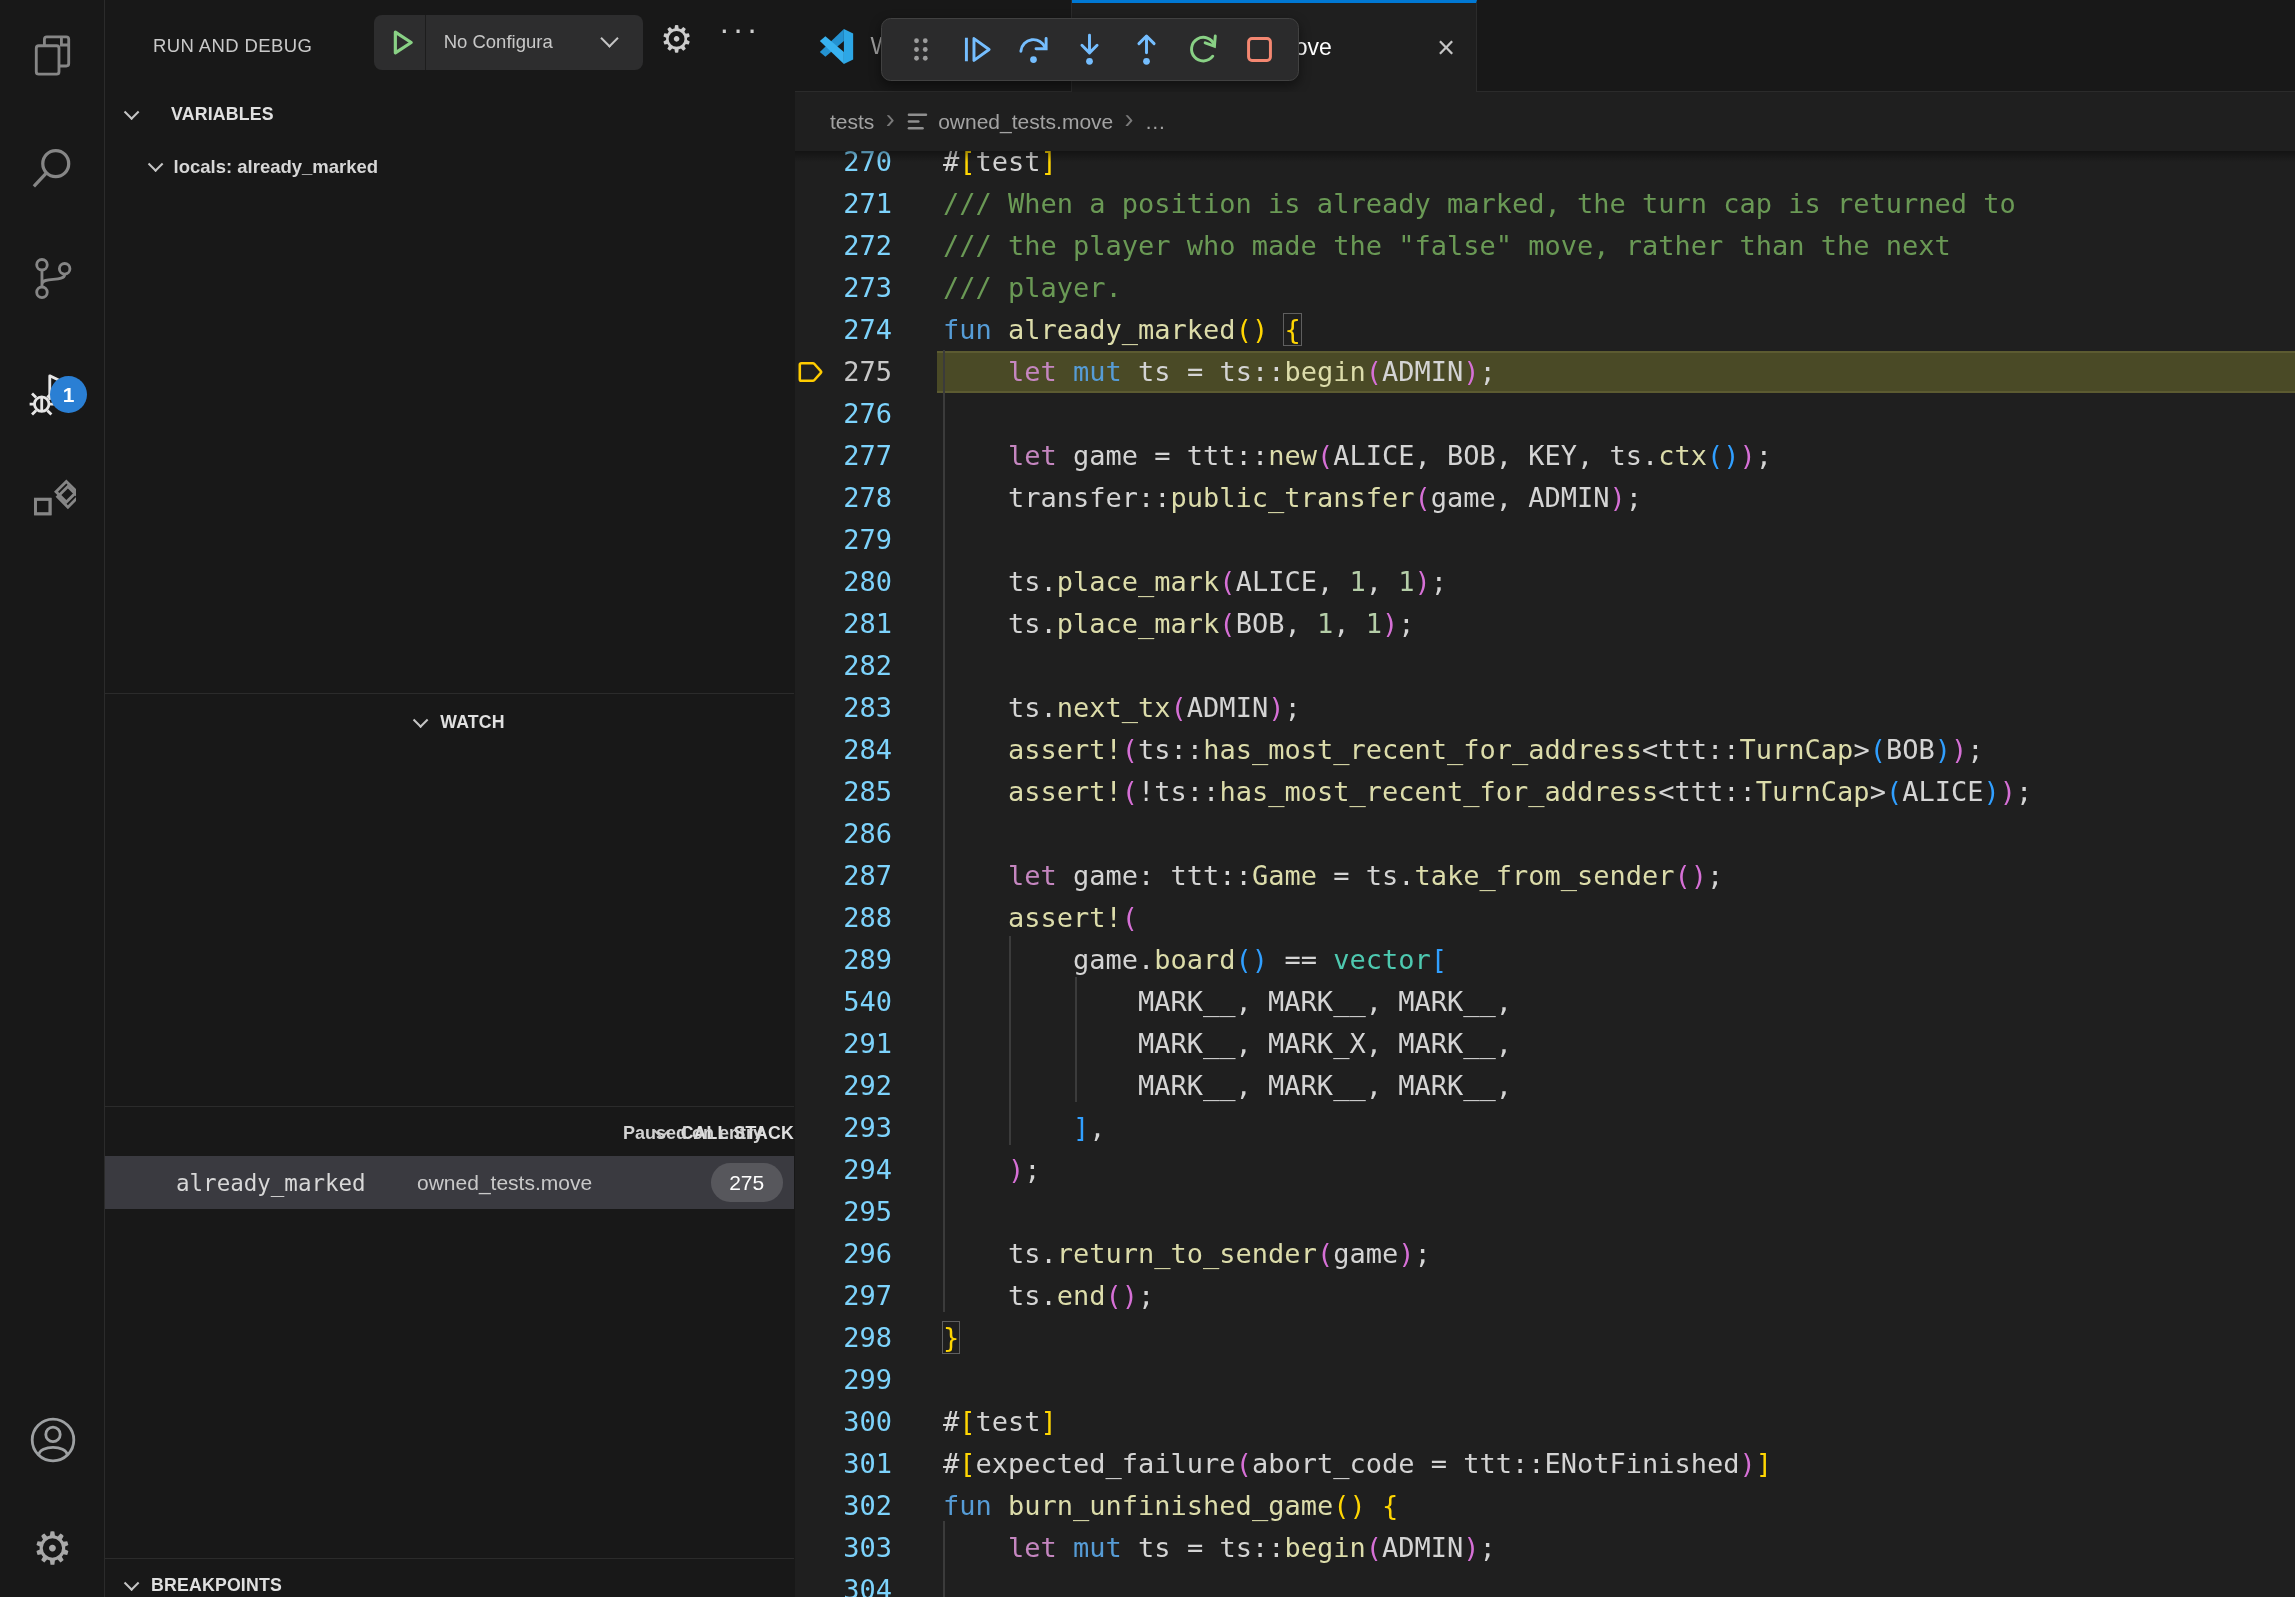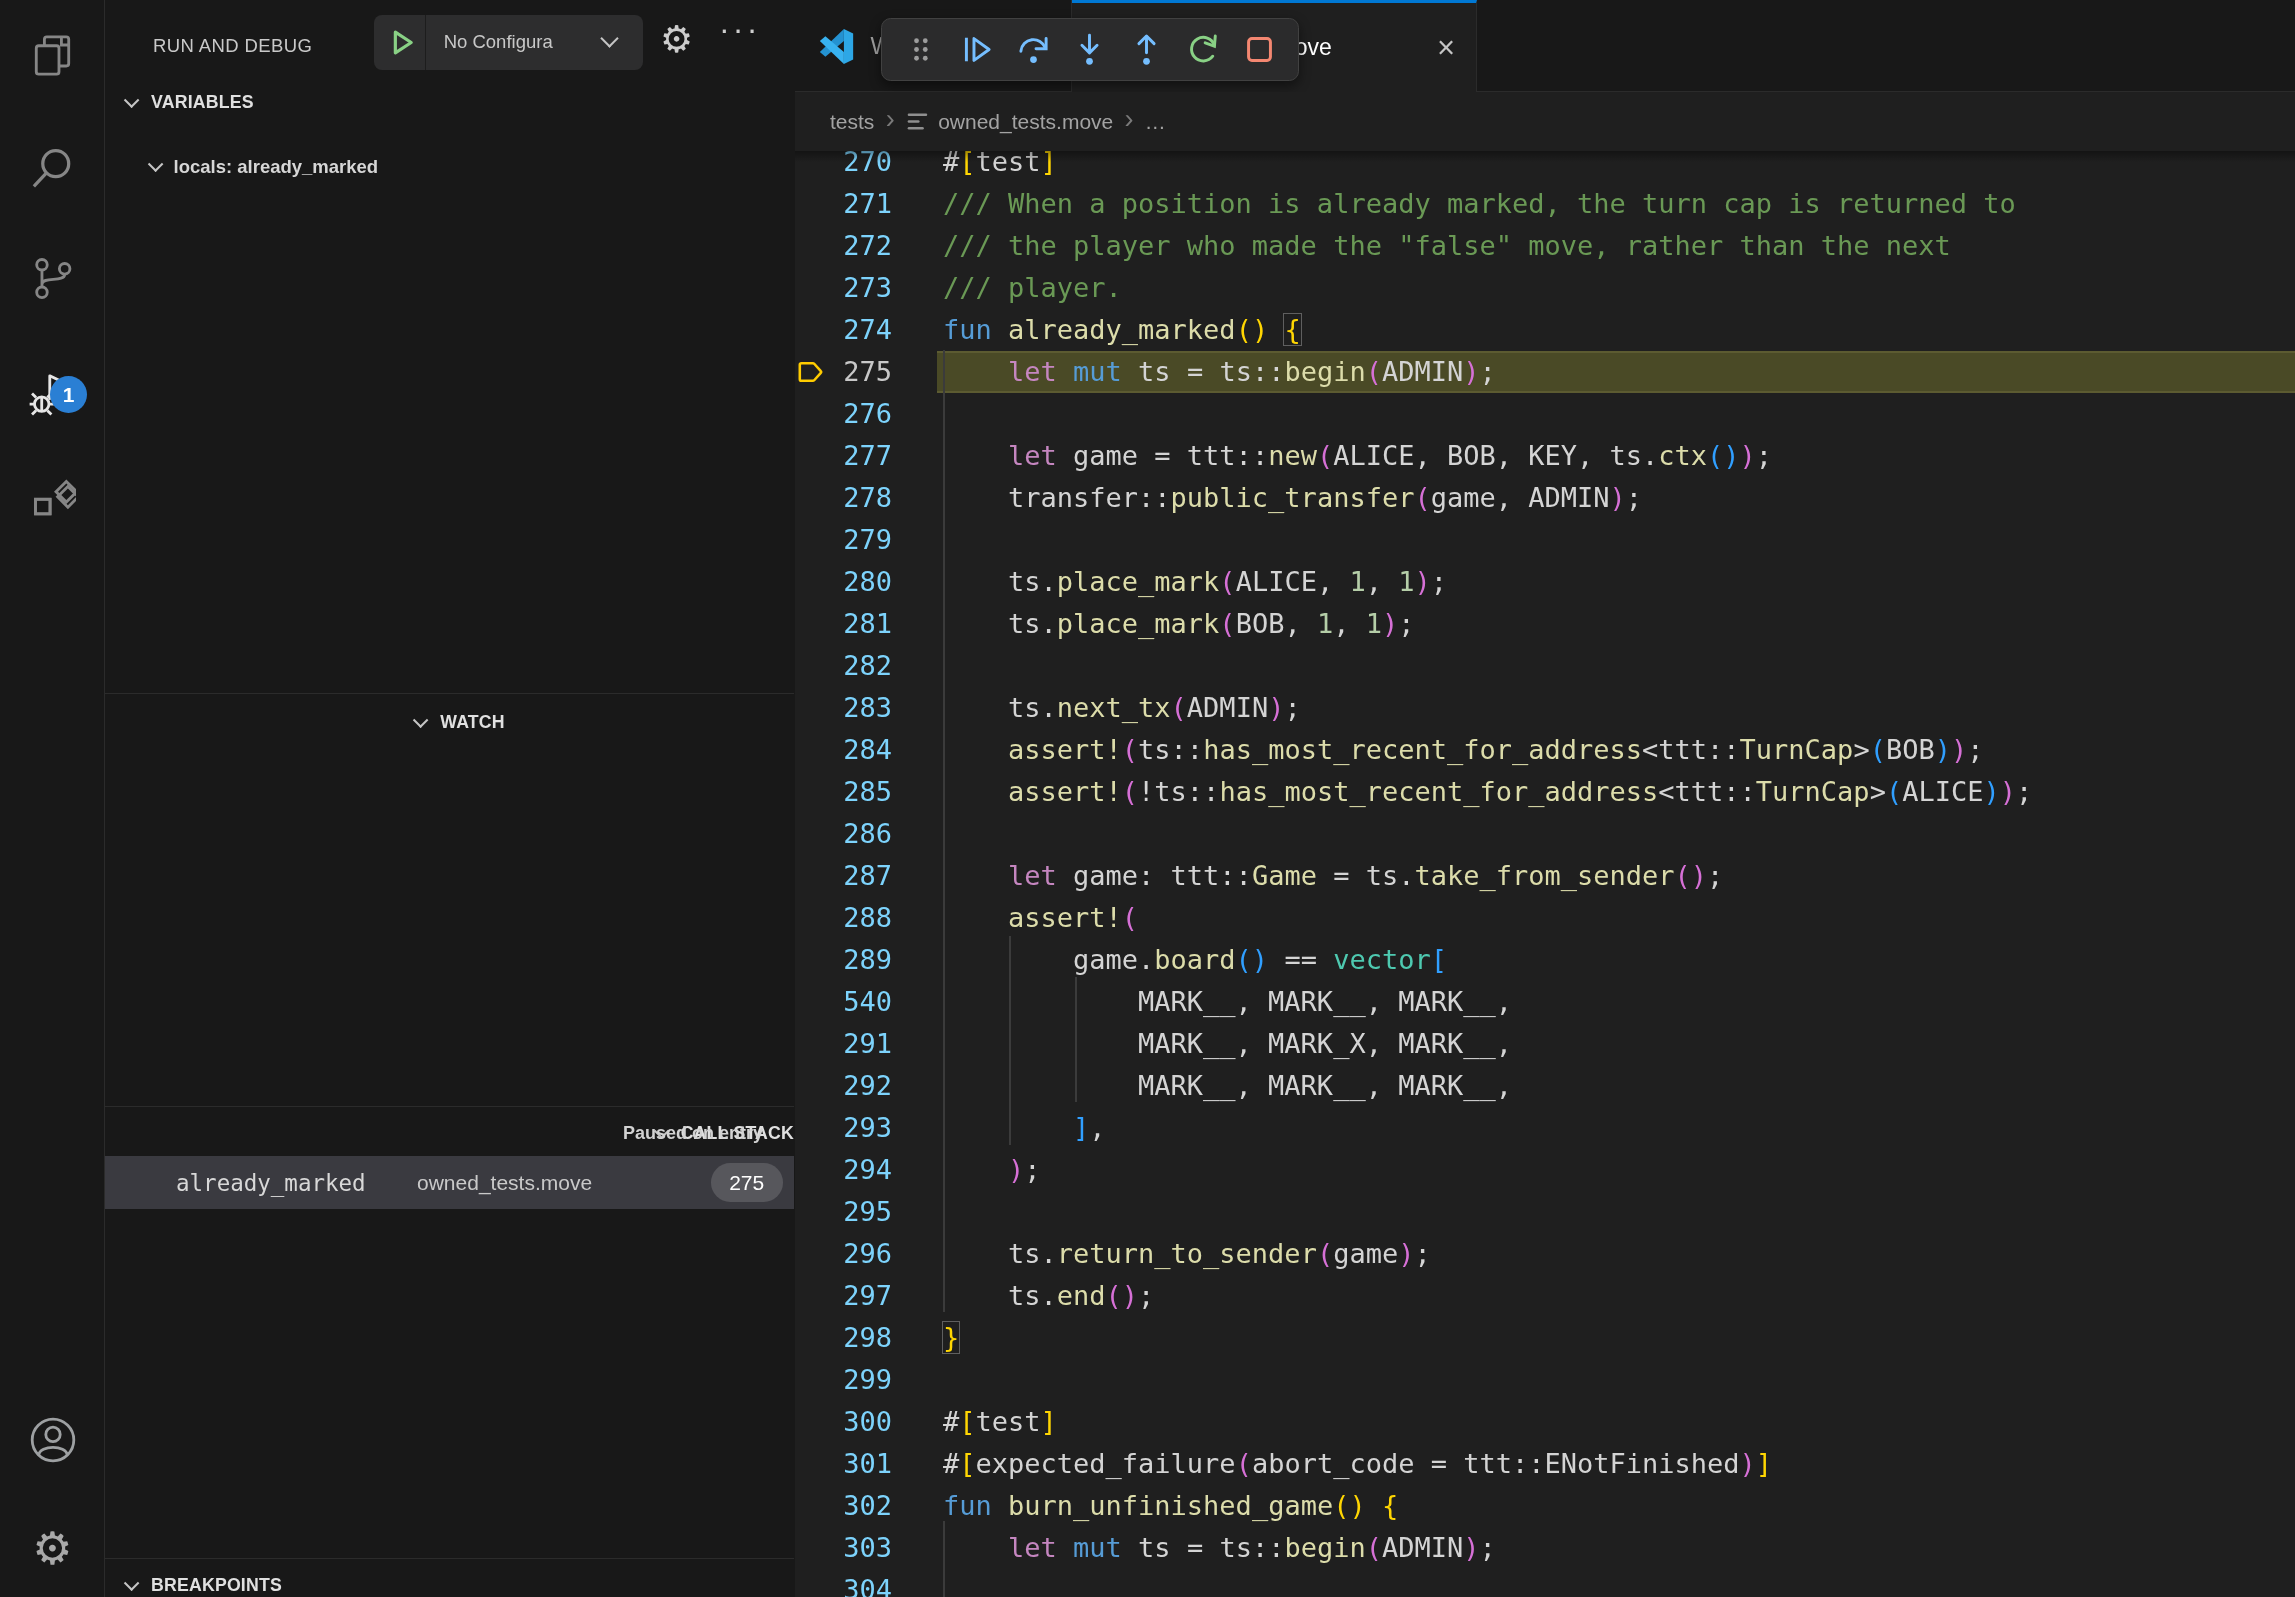--- a/index.html
+++ b/index.html
@@ -165,21 +165,21 @@
     </svg>
     <span class="sep"></span>
     <span id="config-label">No Configura</span>
     <span class="chev" style="margin-left:1.6px; margin-top:-6.4px;"></span>
   </div>
 
   <div id="sb-title">RUN AND DEBUG</div>
   <div id="sb-gear"><span class="glyph-gear" style="font-size:37px;color:#cdcdcd;">⚙</span></div>
   <div id="sb-more">···</div>
 
-  <div class="sec-header" style="top:80px;">
+  <div class="sec-header" style="top:92px;gap:20px;">
     <span class="chev small"></span>
     <span class="lbl">VARIABLES</span>
   </div>
   <div id="row-locals">
     <span class="chev small"></span>
     <span class="lbl">locals: already_marked</span>
   </div>
 
   <div class="sec-divider" style="top:693px;"></div>
   <div class="sec-header" style="top:700px;justify-content:center;">

